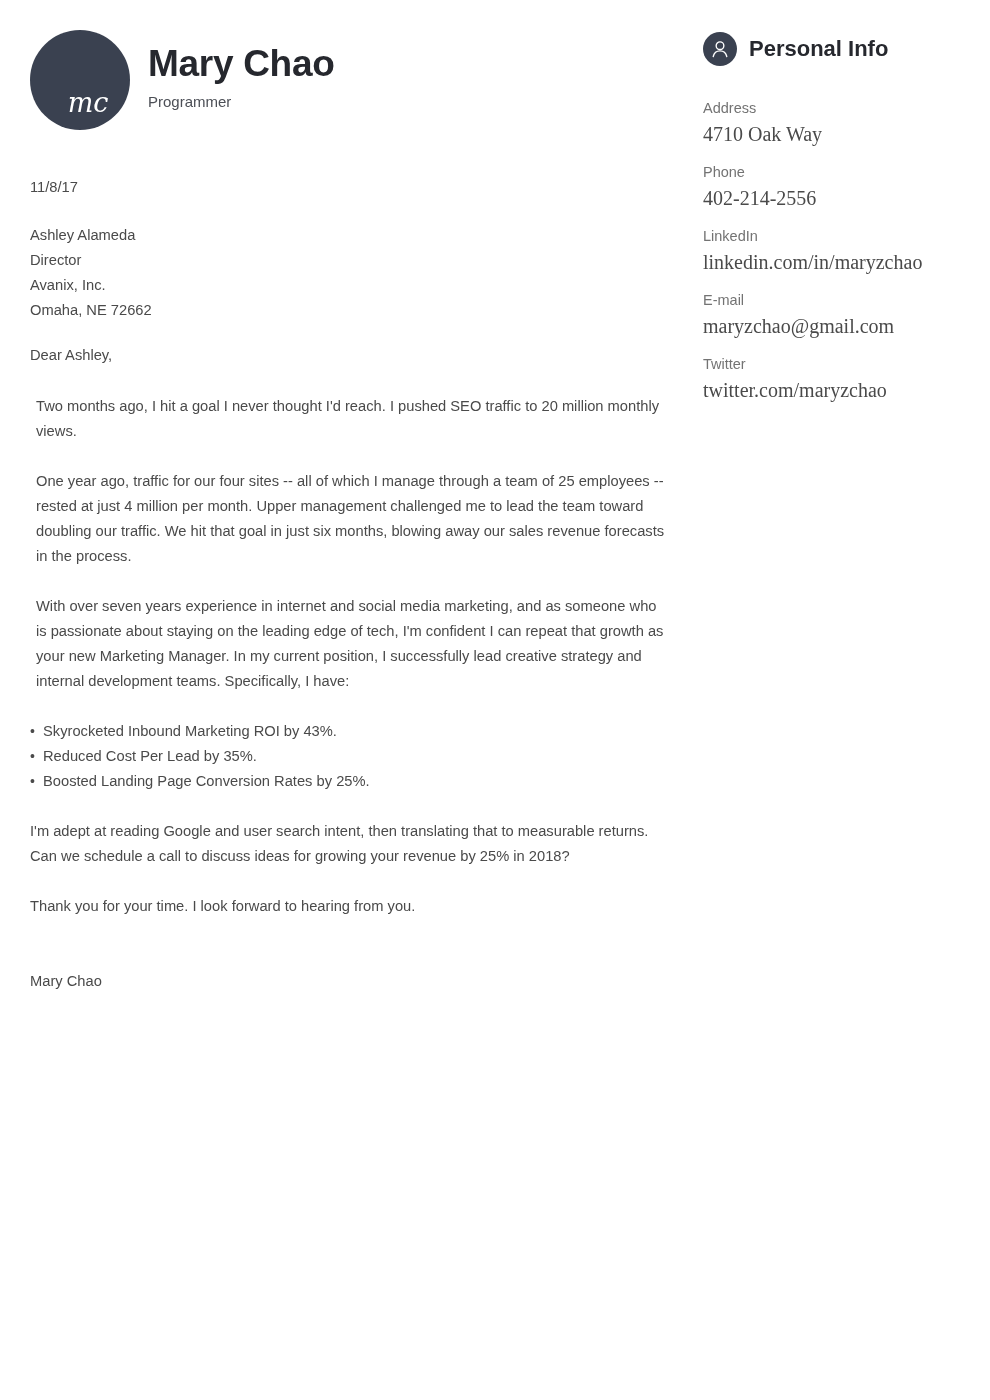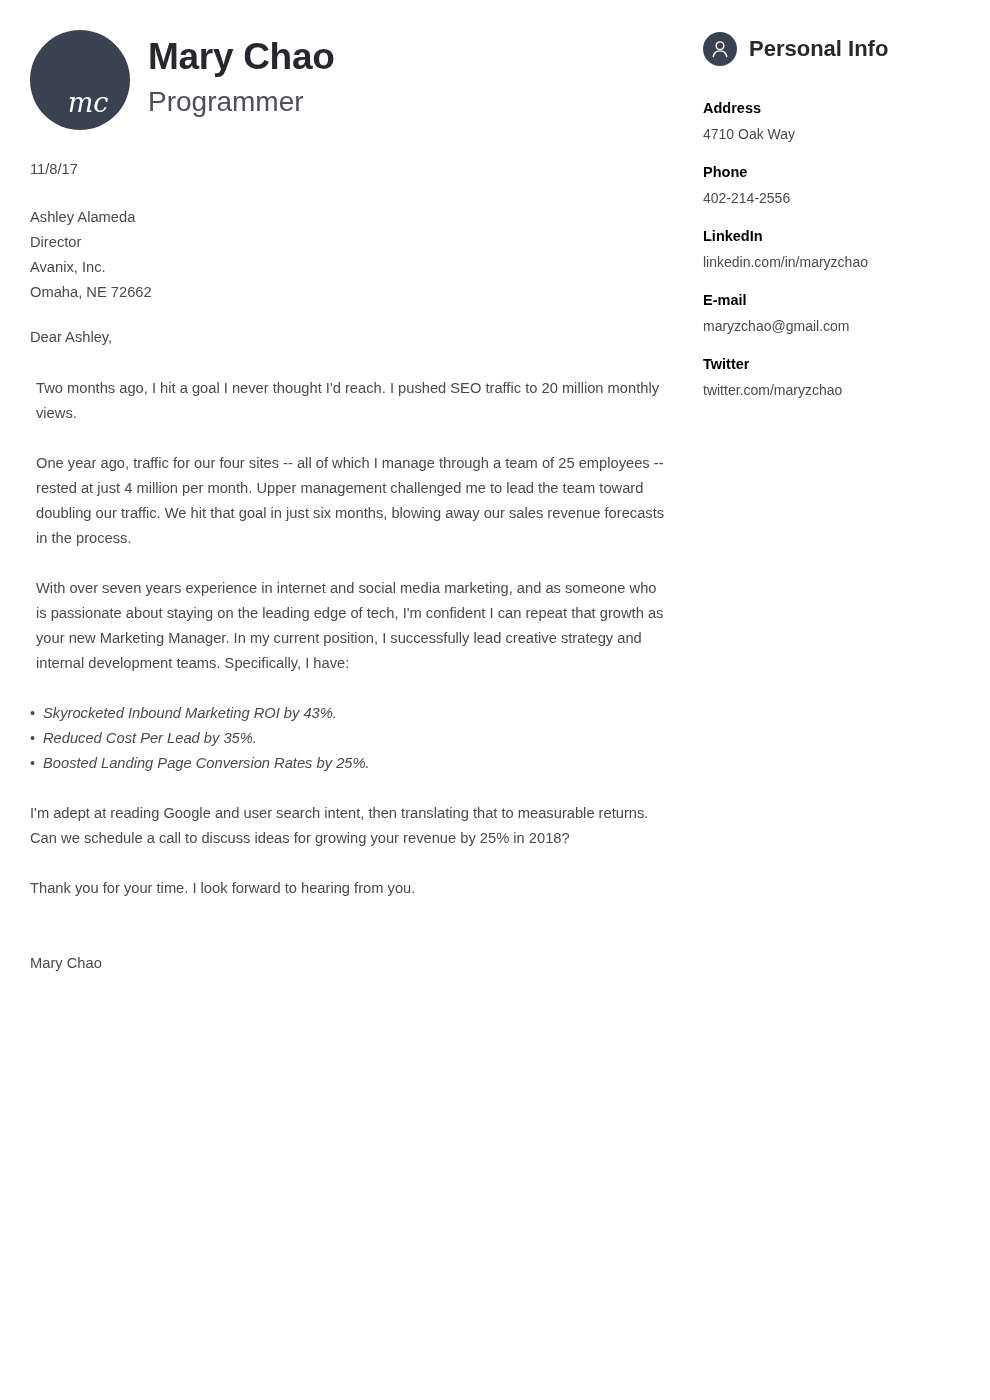--- a/index.html
+++ b/index.html
@@ -59,31 +59,31 @@
   }
   .name {
     font-size: 37px;
     font-weight: bold;
     color: #26282e;
     line-height: 1.05;
     letter-spacing: -0.3px;
     margin: 0;
   }
   .job-title {
-    font-size: 28px;
+    font-size: 15px;
     color: #4c4f56;
     margin-top: 10px;
     line-height: 1.1;
   }
 
   
   .letter {
     position: absolute;
     left: 30px;
-    top: 157px;
+    top: 175px;
     width: 640px;
     font-size: 14.7px;
     line-height: 25px;
     color: #4a4a4a;
   }
   .letter .date {
     margin: 0 0 23px 0;
   }
   .addr-line {
     margin: 0;
@@ -95,21 +95,20 @@
   .salutation {
     margin: 0 0 26px 0;
   }
   .para {
     margin: 0 0 25px 6px;
   }
   .bullets {
     list-style: none;
     margin: 0 0 25px 0;
     padding: 0;
-    font-style: italic;
   }
   .bullets li {
     position: relative;
     padding-left: 13px;
     line-height: 25px;
     margin-bottom: 0px;
   }
   .bullets li::before {
     content: "•";
     position: absolute;
@@ -153,29 +152,30 @@
     font-size: 22px;
     font-weight: bold;
     color: #26282e;
     line-height: 1;
   }
   .info-group {
     margin-bottom: 15px;
   }
   .info-label {
     font-size: 14.5px;
-    font-weight: bold;
-    color: #000000;
+    font-weight: normal;
+    color: #737373;
     line-height: 21px;
     margin-bottom: 3px;
   }
   .info-value {
-    font-size: 14px;
-    color: #4a4a4a;
-    line-height: 25px;
+    font-size: 20px;
+    color: #4a4a4a;
+    line-height: 25px;
+    font-family: Liberation Serif, serif;
   }
 </style>
 </head>
 <body>
 
 <div class="page">
 
   <div class="header">
     <div class="avatar">
       <div class="avatar-monogram">mc</div>

